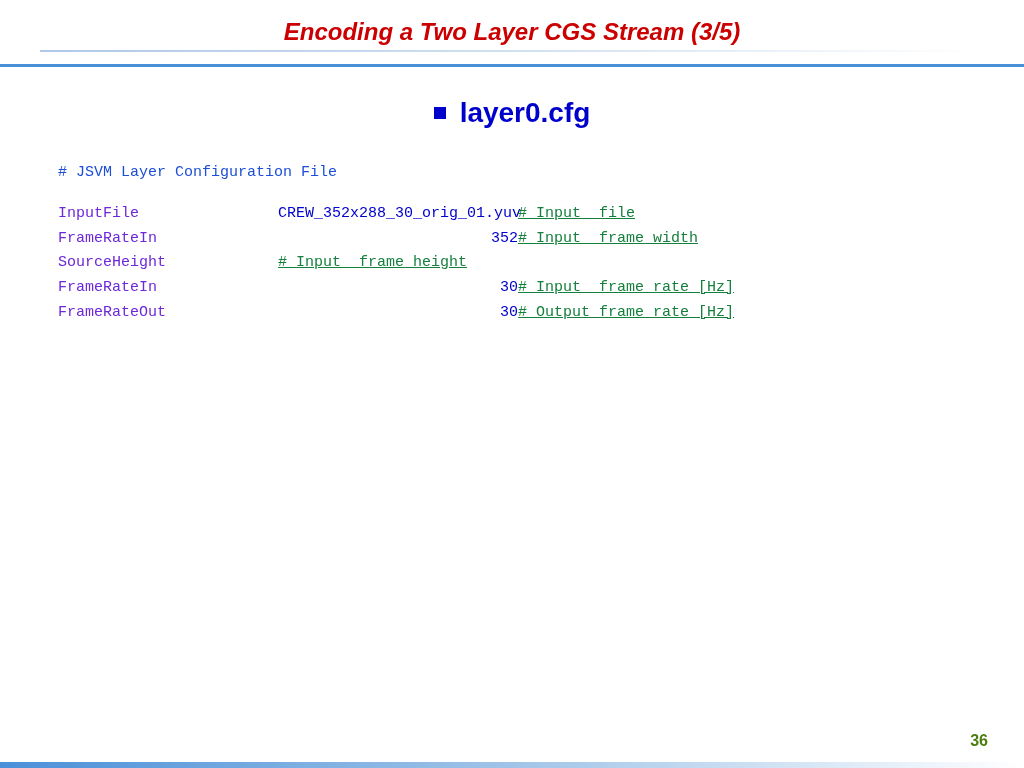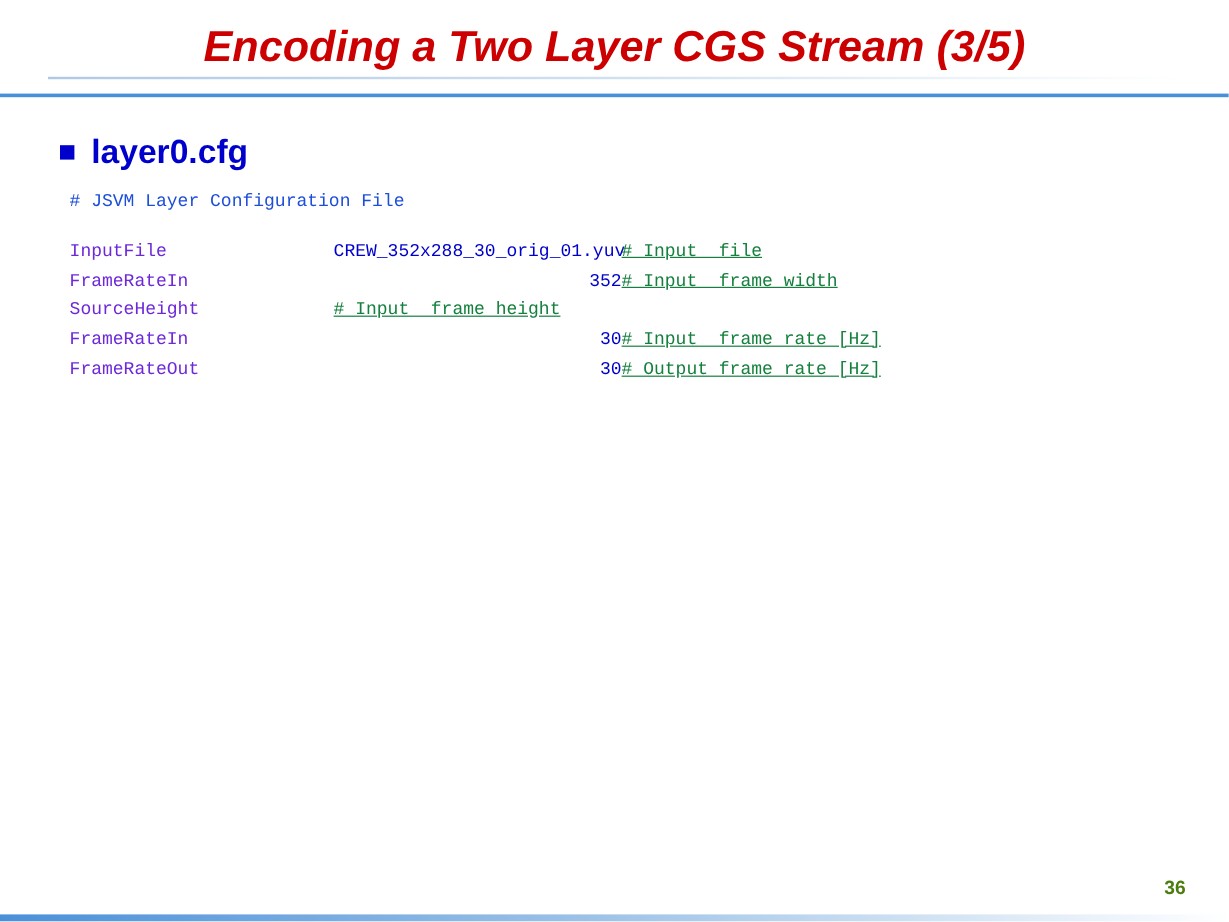--- a/index.html
+++ b/index.html
@@ -27,39 +27,40 @@
 
     .header::after {
       content: '';
       display: block;
       height: 2px;
       background: linear-gradient(to right, #b0c8e8, #d0e0f0, #ffffff);
       margin-top: 4px;
     }
 
     .title {
-      font-size: 36px;
+      font-size: 24px;
       font-weight: bold;
       color: #cc0000;
       font-style: italic;
       text-align: center;
       font-family: Arial, sans-serif;
       text-shadow: none;
     }
 
     
     .content {
       padding: 30px 50px 20px 50px;
     }
 
     
     .bullet-heading {
       display: flex;
       align-items: center;
-      margin-bottom: 14px;
+      margin-bottom: 32px;
+      justify-content: center;
     }
 
     .bullet-square {
       width: 12px;
       height: 12px;
       background: #0000cc;
       margin-right: 14px;
       flex-shrink: 0;
     }
 

